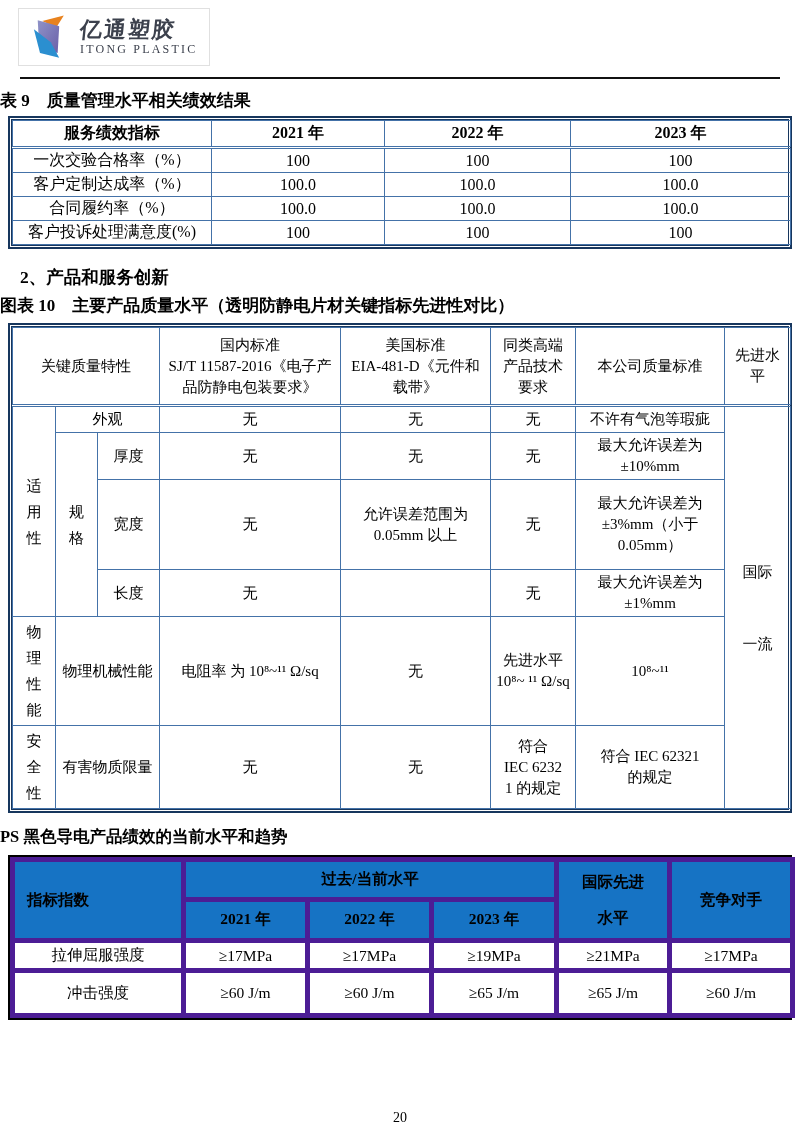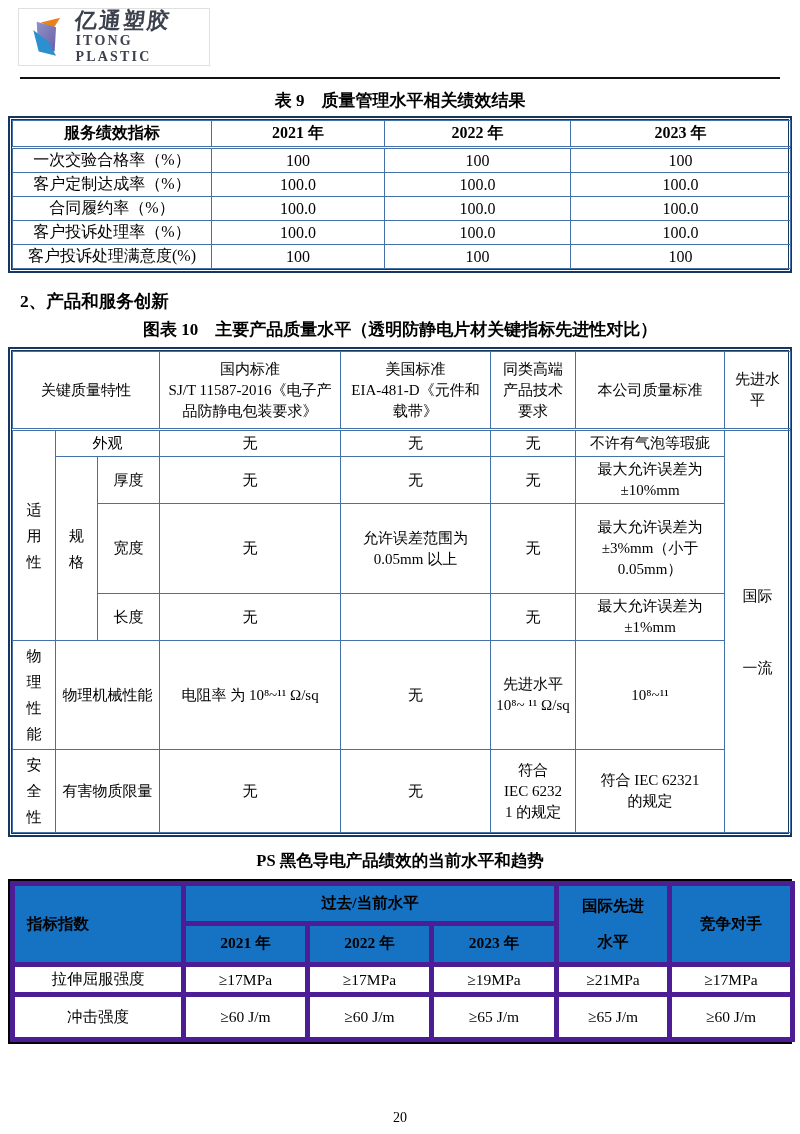--- a/index.html
+++ b/index.html
@@ -5,25 +5,25 @@
   * { margin:0; padding:0; box-sizing:border-box; }
   html,body { background:#fff; }
   body { font-family:"Liberation Serif","DejaVu Serif",serif; color:#000; }
   .page { width:800px; height:1134px; margin:0 auto; background:#fff; position:relative; overflow:hidden; }
 
   
   .logo-box { width:192px; height:58px; margin:8px 0 0 18px; border:1px solid #e0e0e0;
               display:flex; align-items:center; gap:7px; padding:3px 8px; }
   .logo-txt-cn { font-size:22px; font-weight:bold; color:#3c414d; letter-spacing:2px;
                  transform:skewX(-6deg); line-height:24px; }
-  .logo-txt-en { font-size:14px; font-weight:bold; color:#3c414d; letter-spacing:2.2px; }
+  .logo-txt-en { font-size:12px; font-weight:normal; color:#3c414d; letter-spacing:2.2px; }
   .header-rule { margin:11px 20px 0 20px; border-bottom:2px solid #111; }
 
   
-  .doc-title { text-align:center; font-weight:bold; font-size:17px; }
+  .doc-title { text-align:left; font-weight:bold; font-size:17px; }
   .t9-title { margin:10px 0 4px; }
 
   
   .tbl-wrap { margin:0 8px; border:2px solid #17365d; padding:1px; }
   .tbl-wrap-inner { border:1px solid #17365d; }
   table { border-collapse:collapse; width:100%; table-layout:fixed; }
 
   
   .t9 td { border:1px solid #4472a8; text-align:center; font-size:16px; height:24px; padding:1px 4px; }
   .t9 tr.hd td { font-weight:bold; height:27px; border-bottom:3px double #4472a8; }
@@ -110,26 +110,20 @@
         <td>100</td>
       </tr>
       <tr>
         <td>客户定制达成率（%）</td>
         <td>100.0</td>
         <td>100.0</td>
         <td>100.0</td>
       </tr>
       <tr>
         <td>合同履约率（%）</td>
-        <td>100.0</td>
-        <td>100.0</td>
-        <td>100.0</td>
-      </tr>
-      <tr>
-        <td>客户投诉处理率（%）</td>
         <td>100.0</td>
         <td>100.0</td>
         <td>100.0</td>
       </tr>
       <tr>
         <td>客户投诉处理满意度(%)</td>
         <td>100</td>
         <td>100</td>
         <td>100</td>
       </tr>

